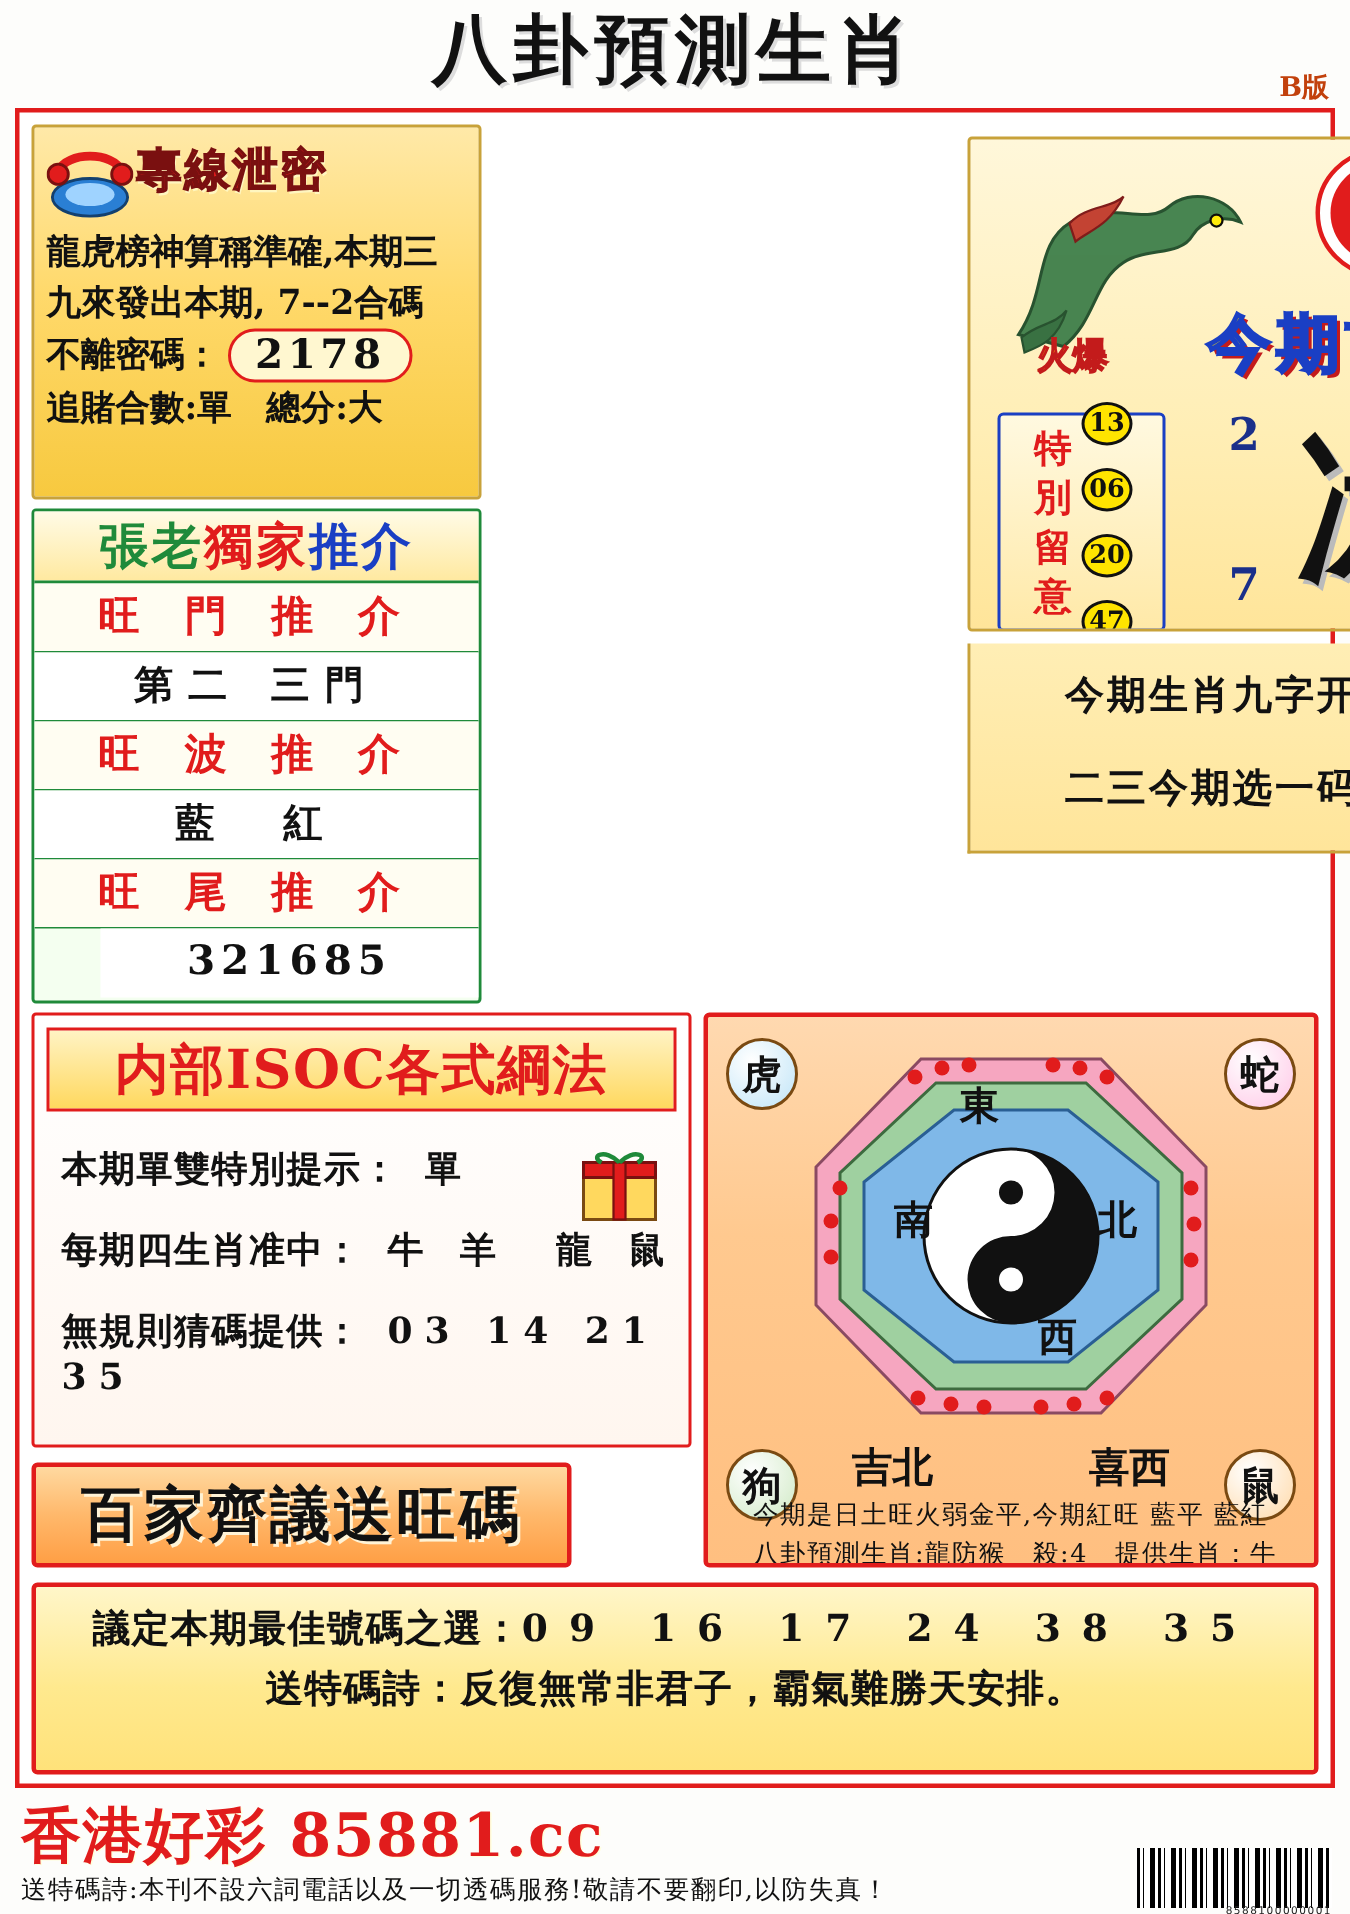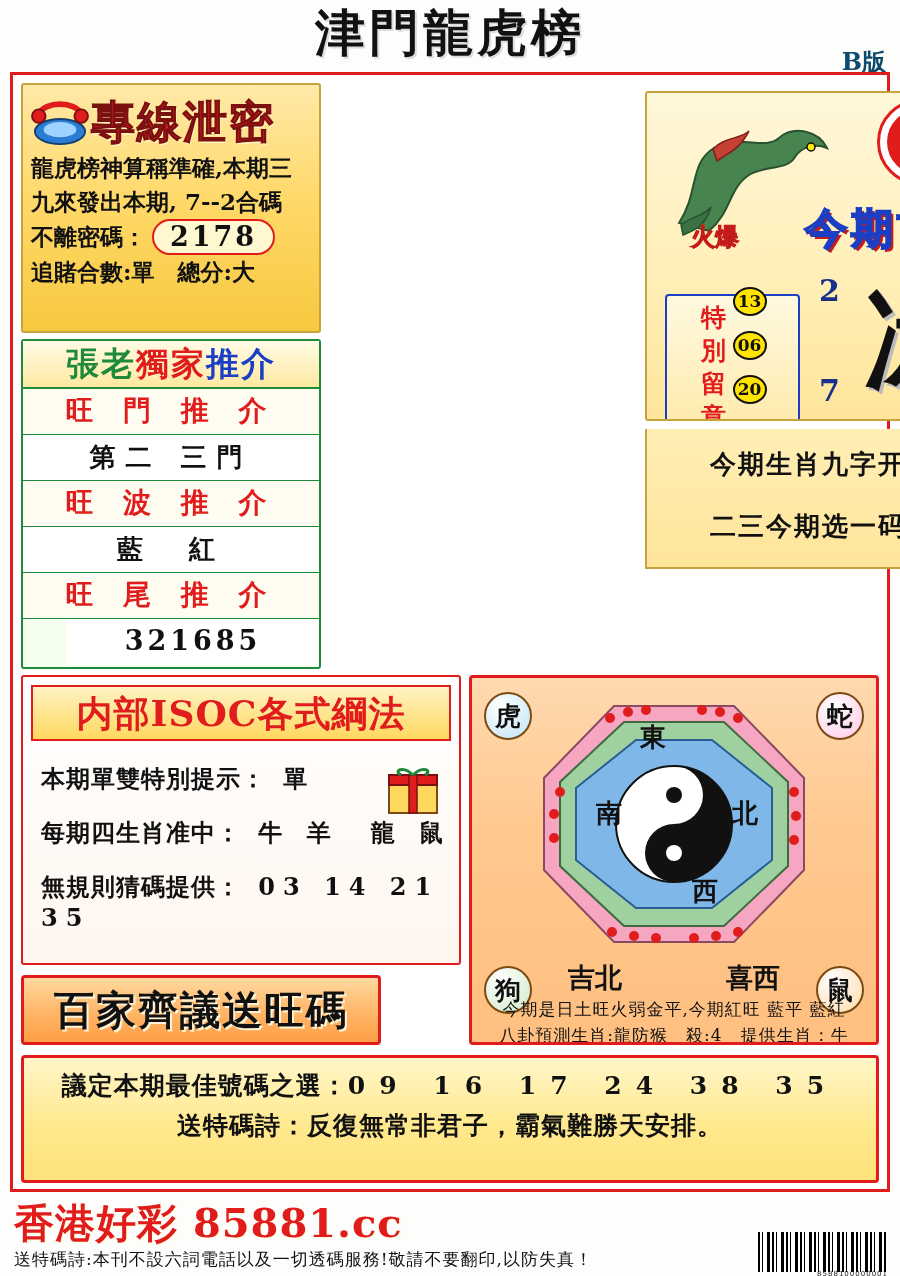--- a/index.html
+++ b/index.html
@@ -32,22 +32,22 @@
     letter-spacing: 4px;
     color: #111;
     line-height: 58px;
     text-shadow: 2px 2px 0 #ddd;
   }
   .edition {
     position: absolute;
     right: 14px; top: 46px;
     font-family: "DejaVu Serif", "Liberation Serif", serif;
     font-weight: bold;
-    font-size: 24px;
-    color: #0c4a6e;
+    font-size: 18px;
+    color: #c2410c;
   }
   
   .frame {
     position: absolute;
     left: 10px; top: 72px;
     width: 880px; height: 1120px;
     border: 3px solid #e11c1c;
     background: #ffffff;
   }
   
@@ -64,21 +64,21 @@
     height: 62px;
     position: relative;
   }
   .phone-ico {
     position: absolute; left: 2px; top: 4px;
     width: 58px; height: 54px;
   }
   .hotline-title {
     position: absolute; left: 62px; top: 4px;
     font-family: "DejaVu Serif", "Liberation Serif", serif;
-    font-weight: bold; font-size: 44px; letter-spacing: 2px;
+    font-weight: bold; font-size: 30px; letter-spacing: 2px;
     color: #e11c1c;
     -webkit-text-stroke: 1px #7a1010;
     text-shadow: 1px 2px 0 #fff6c0;
   }
   .hotline-lines {
     font-family: "DejaVu Serif", "Liberation Serif", serif;
     font-weight: bold;
     font-size: 23px;
     color: #111;
     line-height: 34px;
@@ -192,27 +192,26 @@
     position: absolute; top: 10px; width: 170px; height: 150px;
     opacity: .95;
   }
   .dragon-l { left: 22px; }
   
   .xuanji {
     position: absolute; left: 0; top: 176px; width: 100%; height: 152px;
   }
   .sidebox {
     position: absolute; top: 6px;
-    width: 135px; height: 146px;
+    width: 112px; height: 146px;
     border: 2px solid #1a3fc4;
     background: linear-gradient(180deg,#fff9e0,#ffe9a8);
     border-radius: 4px;
     display: flex; align-items: center; justify-content: center;
     gap: 4px;
-    margin-top: 19px;
   }
   .sidebox.left { left: 18px; }
   .sb-label {
     font-family: "DejaVu Serif", "Liberation Serif", serif;
     font-weight: bold; font-size: 25px; color: #e11c1c;
     line-height: 33px; text-align: center;
     width: 30px;
   }
   .sb-nums { display: flex; flex-direction: column; gap: 15px; }
   .ball {
@@ -347,24 +346,24 @@
   .dir-w { right: 158px; top: 196px; }
   .lucky {
     position: absolute; left: 0; top: 282px; width: 100%;
     text-align: center;
     font-family: "DejaVu Serif", "Liberation Serif", serif;
     font-weight: bold; font-size: 27px; color: #111;
   }
   .lucky span { margin: 0 52px; }
   .bg-note {
     position: absolute; left: 0; width: 100%;
-    text-align: center;
     font-family: "DejaVu Serif", "Liberation Serif", serif;
     font-size: 17px; color: #111;
     letter-spacing: 1px;
+    padding-left: 30px;
   }
   .bg-note.n1 { top: 320px; }
   .bg-note.n2 { top: 346px; }
   
   .bottom {
     position: absolute;
     left: 8px; top: 980px;
     width: 858px; height: 128px;
     border: 3px solid #e11c1c;
     background: linear-gradient(180deg,#fff6c9 0%, #ffe98e 55%, #ffe27a 100%);
@@ -408,21 +407,21 @@
     position: absolute; right: 12px; top: 1270px;
     font-size: 7px; color: #222; letter-spacing: 1px;
   }
 </style>
 </head>
 <body>
 
 <div class="page">
 
   <div class="masthead">
-    <div class="title">津門龍虎榜</div>
+    <div class="title">八卦預測生肖</div>
   </div>
   <div class="edition">B版</div>
 
   <div class="frame">
 
     <div class="hotline">
       <div class="hotline-head">
         <svg class="phone-ico" viewBox="0 0 60 56">
           <ellipse cx="30" cy="40" rx="26" ry="13" fill="#2a7fd4" stroke="#13406f" stroke-width="2"></ellipse>
           <ellipse cx="30" cy="38" rx="17" ry="8" fill="#9fd3ff"></ellipse>

